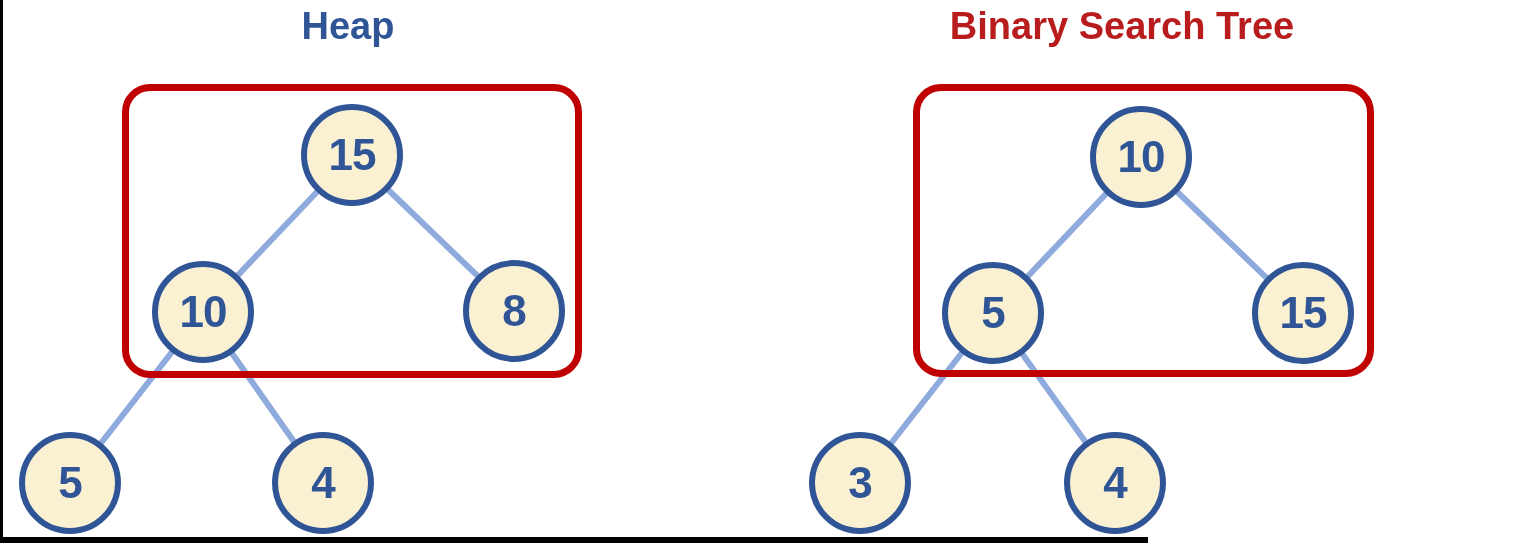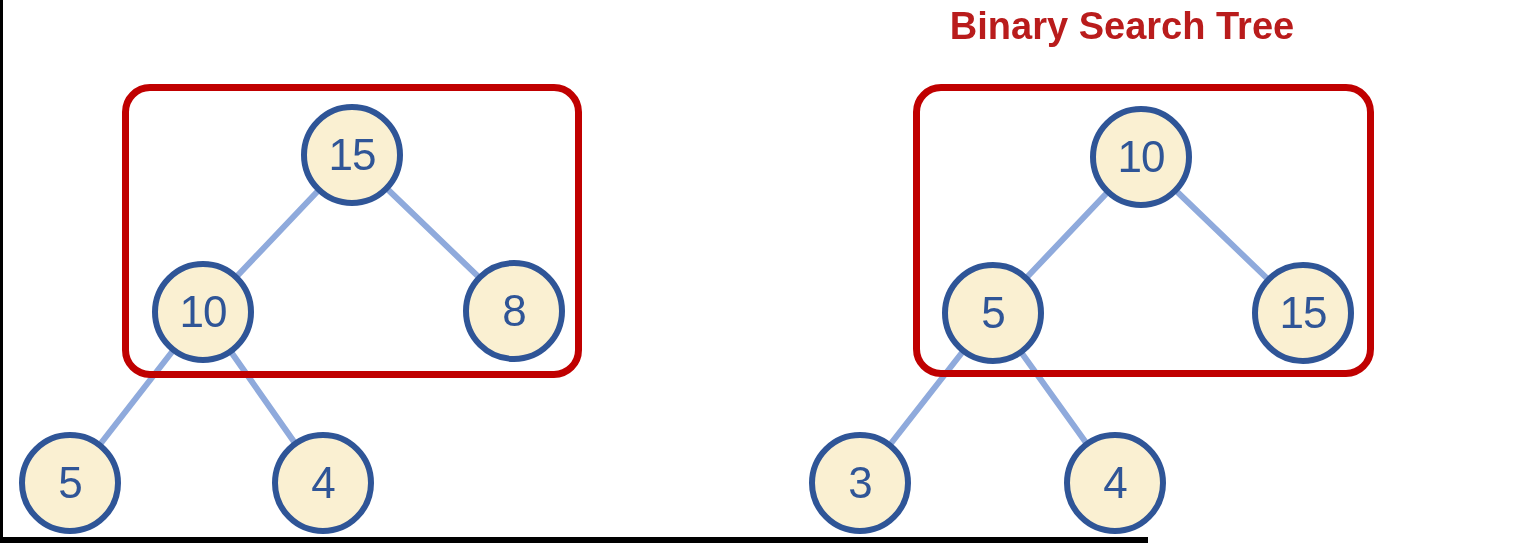--- a/index.html
+++ b/index.html
@@ -34,21 +34,21 @@
   .node {
     position: absolute;
     width: 102px;
     height: 102px;
     border-radius: 50%;
     border: 6px solid #2F5597;
     background: #FAF0D2;
     display: flex;
     align-items: center;
     justify-content: center;
-    font-weight: normal;
+    font-weight: bold;
     font-size: 44px;
     color: #2F5597;
     z-index: 3;
     letter-spacing: -1px;
   }
   .diagram-title {
     position: absolute;
     top: 5px;
     transform: translateX(-50%);
     font-size: 38px;
@@ -88,20 +88,21 @@
       <div class="node" style="left: 463px; top: 260px; background: rgb(250, 240, 210); border-color: rgb(47, 85, 151); color: rgb(47, 85, 151);">8</div>
       <div class="node" style="left: 19px; top: 432px; background: rgb(250, 240, 210); border-color: rgb(47, 85, 151); color: rgb(47, 85, 151);">5</div>
       <div class="node" style="left: 272px; top: 432px; background: rgb(250, 240, 210); border-color: rgb(47, 85, 151); color: rgb(47, 85, 151);">4</div>
       <div class="node" style="left: 1090px; top: 106px; background: rgb(250, 240, 210); border-color: rgb(47, 85, 151); color: rgb(47, 85, 151);">10</div>
       <div class="node" style="left: 942px; top: 262px; background: rgb(250, 240, 210); border-color: rgb(47, 85, 151); color: rgb(47, 85, 151);">5</div>
       <div class="node" style="left: 1252px; top: 262px; background: rgb(250, 240, 210); border-color: rgb(47, 85, 151); color: rgb(47, 85, 151);">15</div>
       <div class="node" style="left: 809px; top: 432px; background: rgb(250, 240, 210); border-color: rgb(47, 85, 151); color: rgb(47, 85, 151);">3</div>
       <div class="node" style="left: 1064px; top: 432px; background: rgb(250, 240, 210); border-color: rgb(47, 85, 151); color: rgb(47, 85, 151);">4</div>
     </div>
 
+  <div class="diagram-title" id="title-0" style="left: 348px; color: rgb(47, 85, 151);">Heap</div>
 
   <div class="diagram-title" id="title-1" style="left: 1122px; color: #b91c1c;">Binary Search Tree</div>
 
   <div id="artifact-layer">
       <div class="edge-artifact" style="left: 0px; top: 0px; width: 3px; height: 543px; background: rgb(0, 0, 0);"></div>
       <div class="edge-artifact" style="left: 0px; top: 537px; width: 1148px; height: 6px; background: rgb(0, 0, 0);"></div>
     </div>
 </div>
 
 </body></html>

